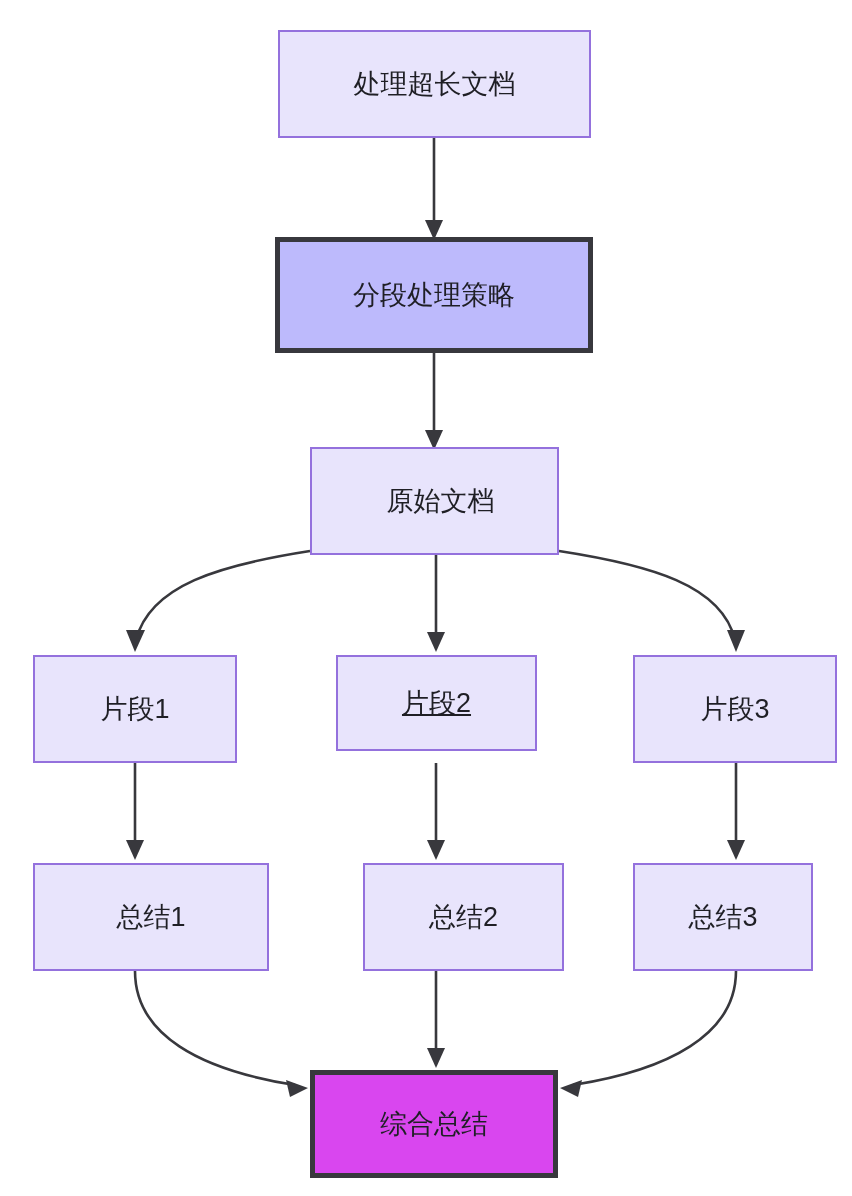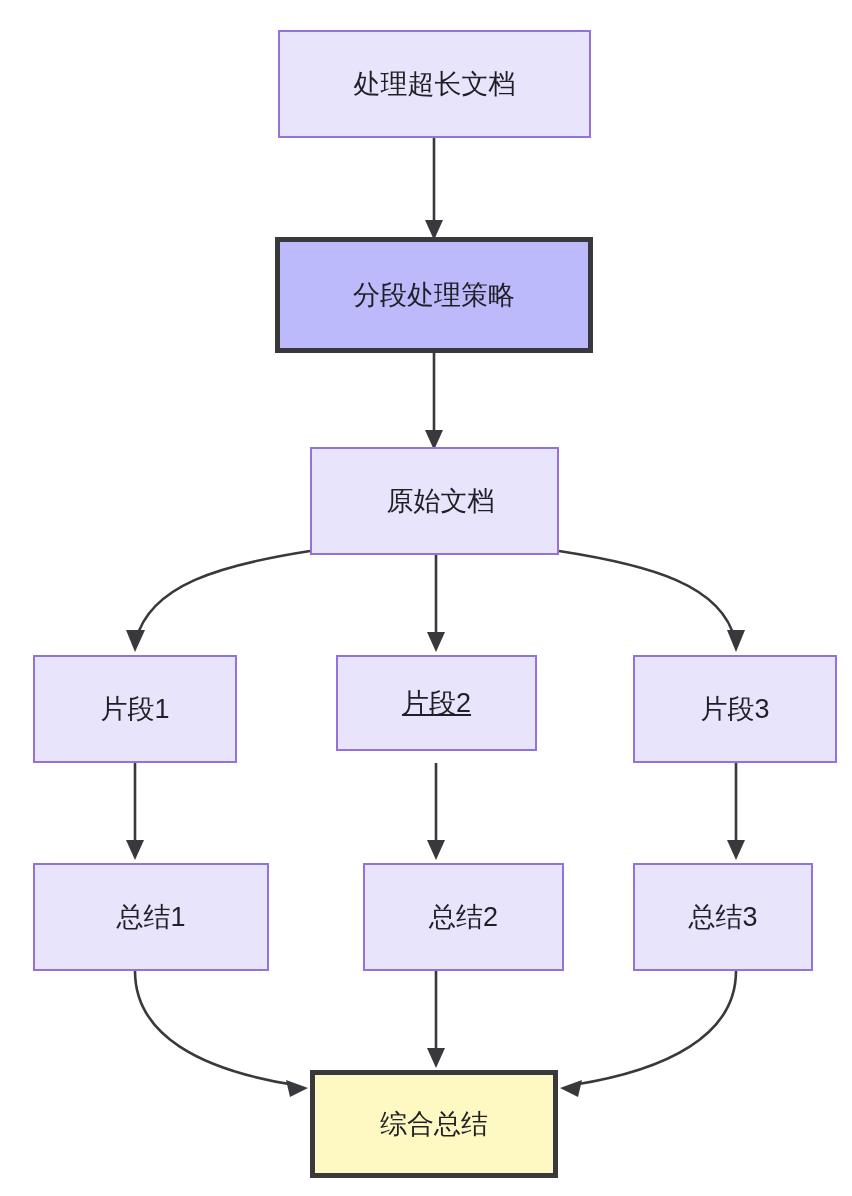--- a/index.html
+++ b/index.html
@@ -48,21 +48,21 @@
     font-size: 27px;
   }
   
   .node.style-strong {
     background: #bdbafc;
     border: 5px solid #38383d;
     font-size: 27px;
   }
   
   .node.style-success {
-    background: #fef9c3;
+    background: #d946ef;
     border: 5px solid #38383d;
     font-size: 27px;
   }
   .edge-path {
     fill: none;
     stroke: #38383d;
     stroke-width: 2.6;
   }
   .arrow-head {
     fill: #38383d;

